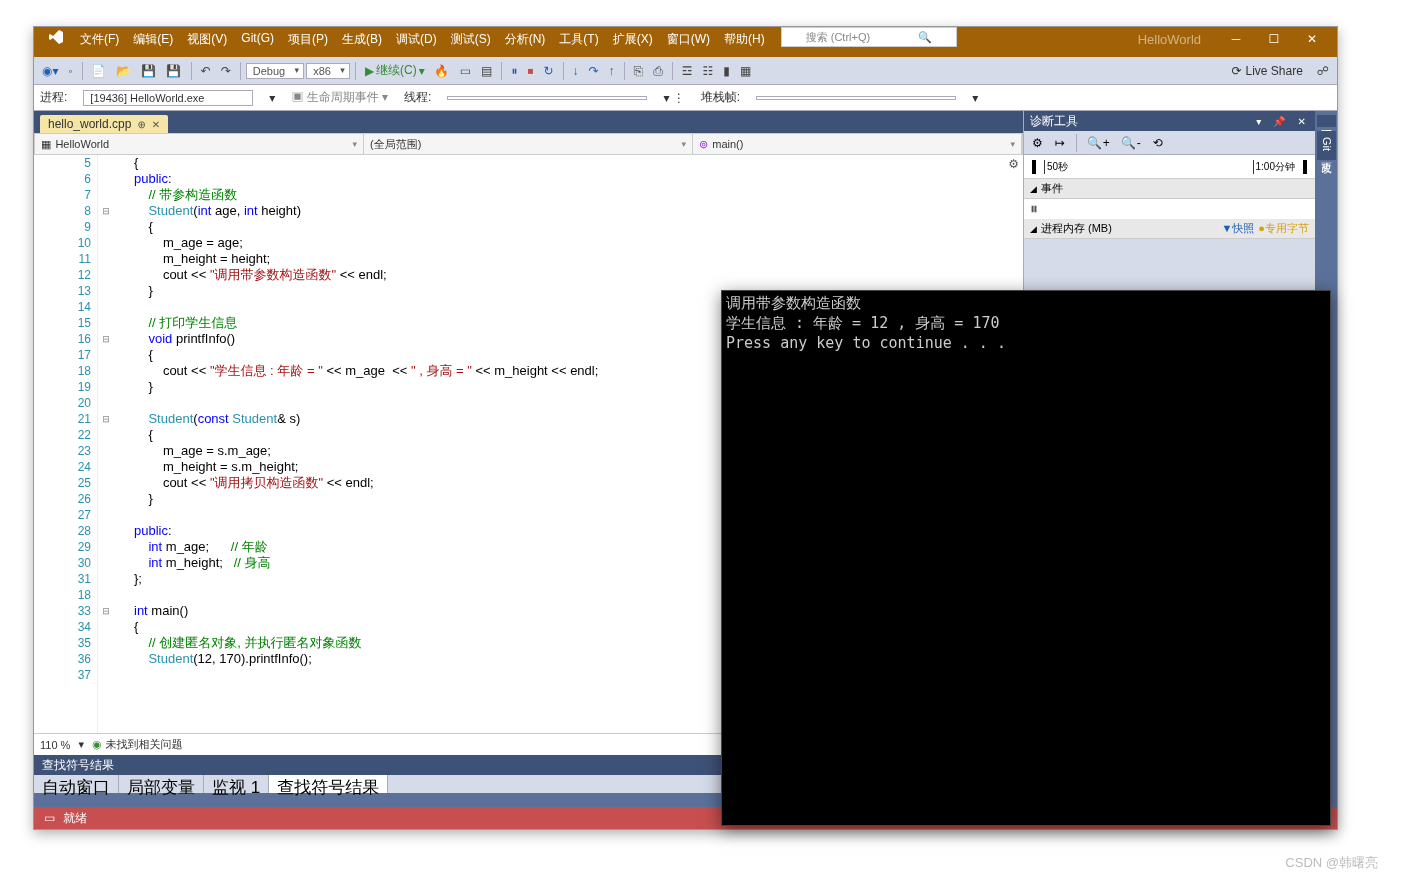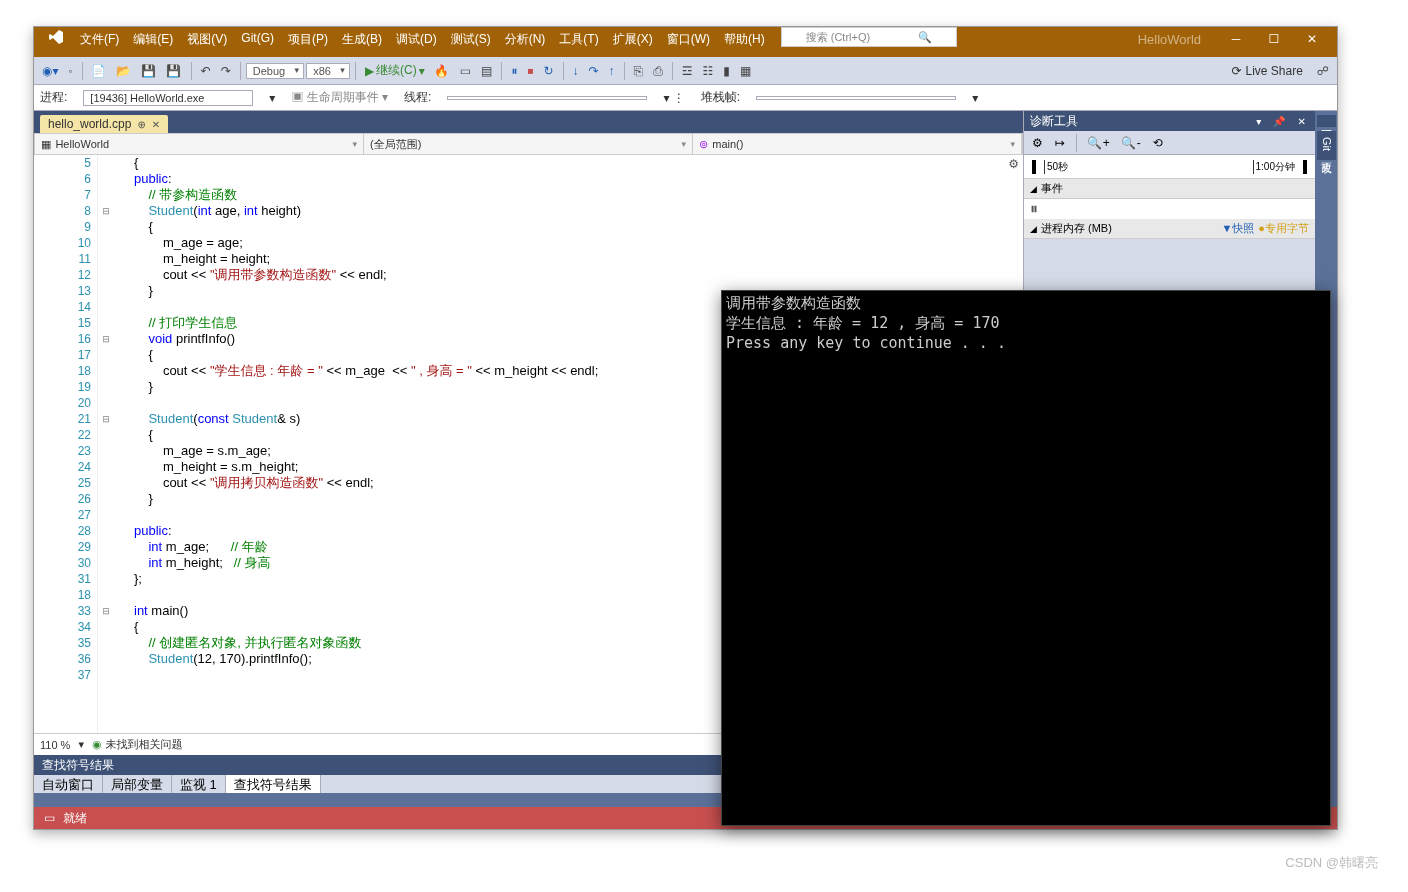--- a/index.html
+++ b/index.html
@@ -39,21 +39,21 @@
 .code-lines > div { height:16px; line-height:16px;}
 .kw { color:#0000ff;} .ty { color:#2b91af;} .str { color:#a31515;} .cm { color:#008000;margin-top:12px;} .id { color:#000;}
 .settings-icon { position:absolute; top:2px; right:4px; color:#555; font-size:12px; cursor:pointer;}
 .footer-strip { height:22px; background:#fff; border-top:1px solid #ccc; display:flex; align-items:center; padding:0 6px; font-size:11px; color:#333; gap:8px;}
 .zoom { color:#333;}
 .issue-bar { display:flex; align-items:center; gap:4px;}
 .bottom-panel { height:38px; background:#3e5277; display:flex; flex-direction:column;}
 .bp-header { height:20px; display:flex; align-items:center; padding:0 8px; color:#fff; font-size:12px; gap:8px;}
 .bp-title { flex:1;}
 .bp-ctrl { cursor:pointer; padding:0 3px; font-size:10px;}
-.bp-tabs { height:18px; background:#d6dbe9; display:flex; font-size:13px;}
+.bp-tabs { height:18px; background:#d6dbe9; display:flex; font-size:17px;}
 .bp-tab { padding:1px 8px; border-right:1px solid #aab; cursor:pointer;}
 .bp-tab.active { background:#fff;}
 .output-panel { width:56px; background:#3e5277;}
 .status-bar { height:22px; background:#c84f4f; color:#fff; display:flex; align-items:center; padding:0 10px; font-size:12px; gap:8px;}
 .diag-pane { width:292px; background:#d6dbe9; display:flex; flex-direction:column; border-left:1px solid #aab;}
 .diag-title { height:20px; background:#3e5277; color:#fff; font-size:12px; display:flex; align-items:center; padding:0 6px; gap:6px;}
 .diag-title-txt { flex:1;}
 .diag-tb { height:24px; display:flex; align-items:center; padding:0 4px; gap:4px; border-bottom:1px solid #aab; font-size:12px;}
 .diag-btn { padding:2px 4px; cursor:pointer;}
 .diag-session { padding:3px 6px; font-size:11px; background:#fff; border-bottom:1px solid #ccc;}

